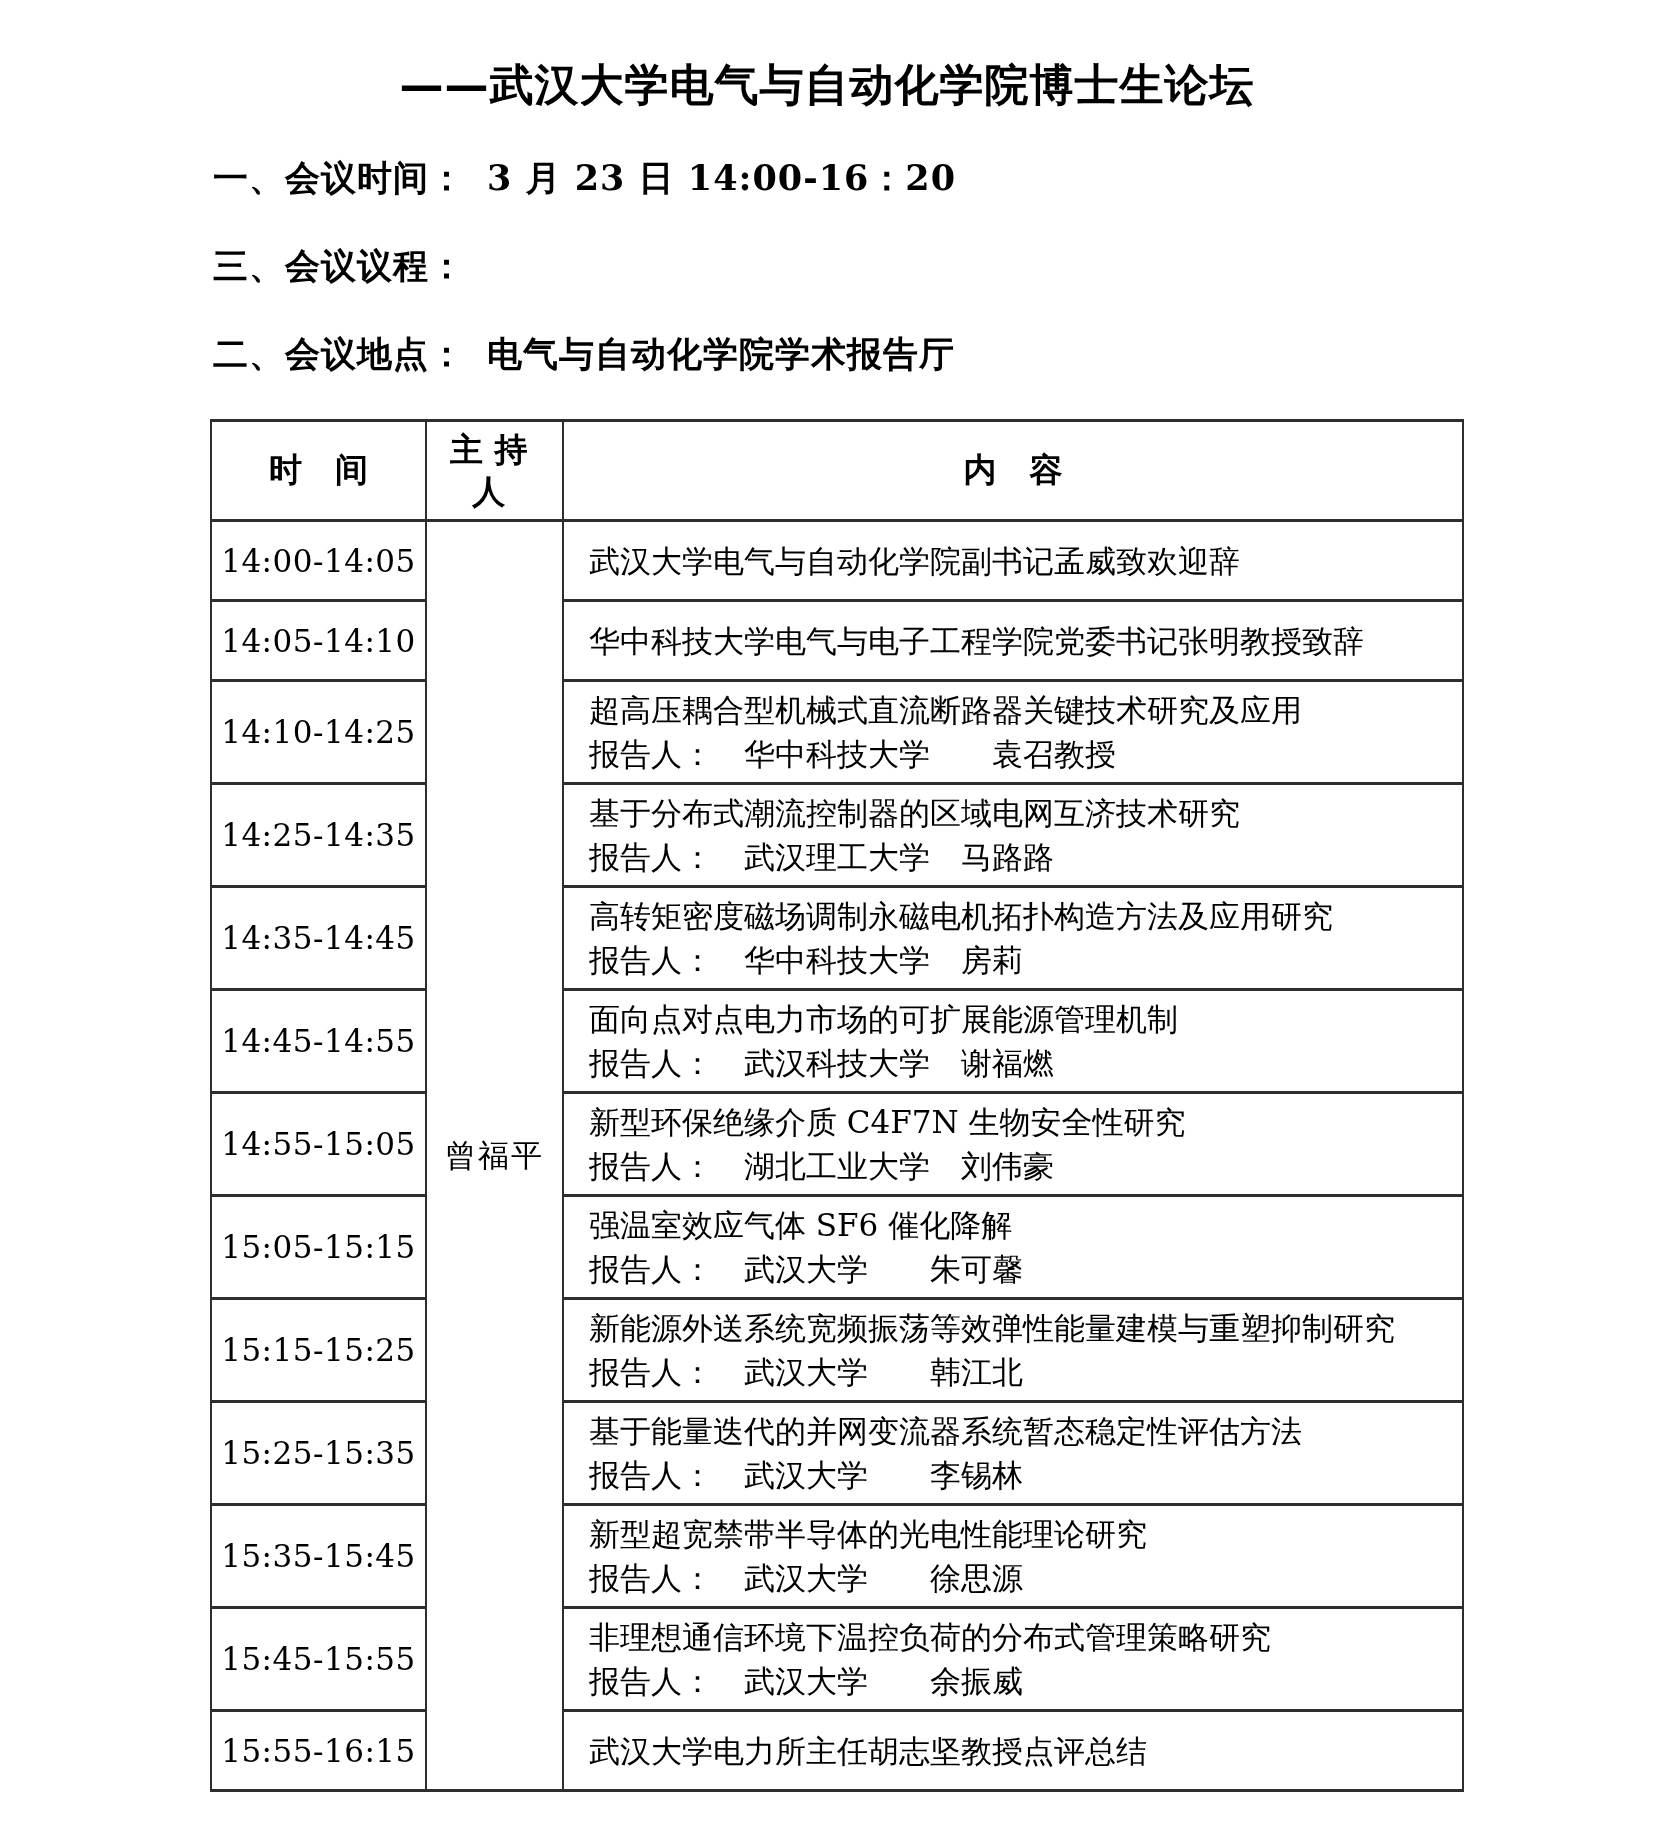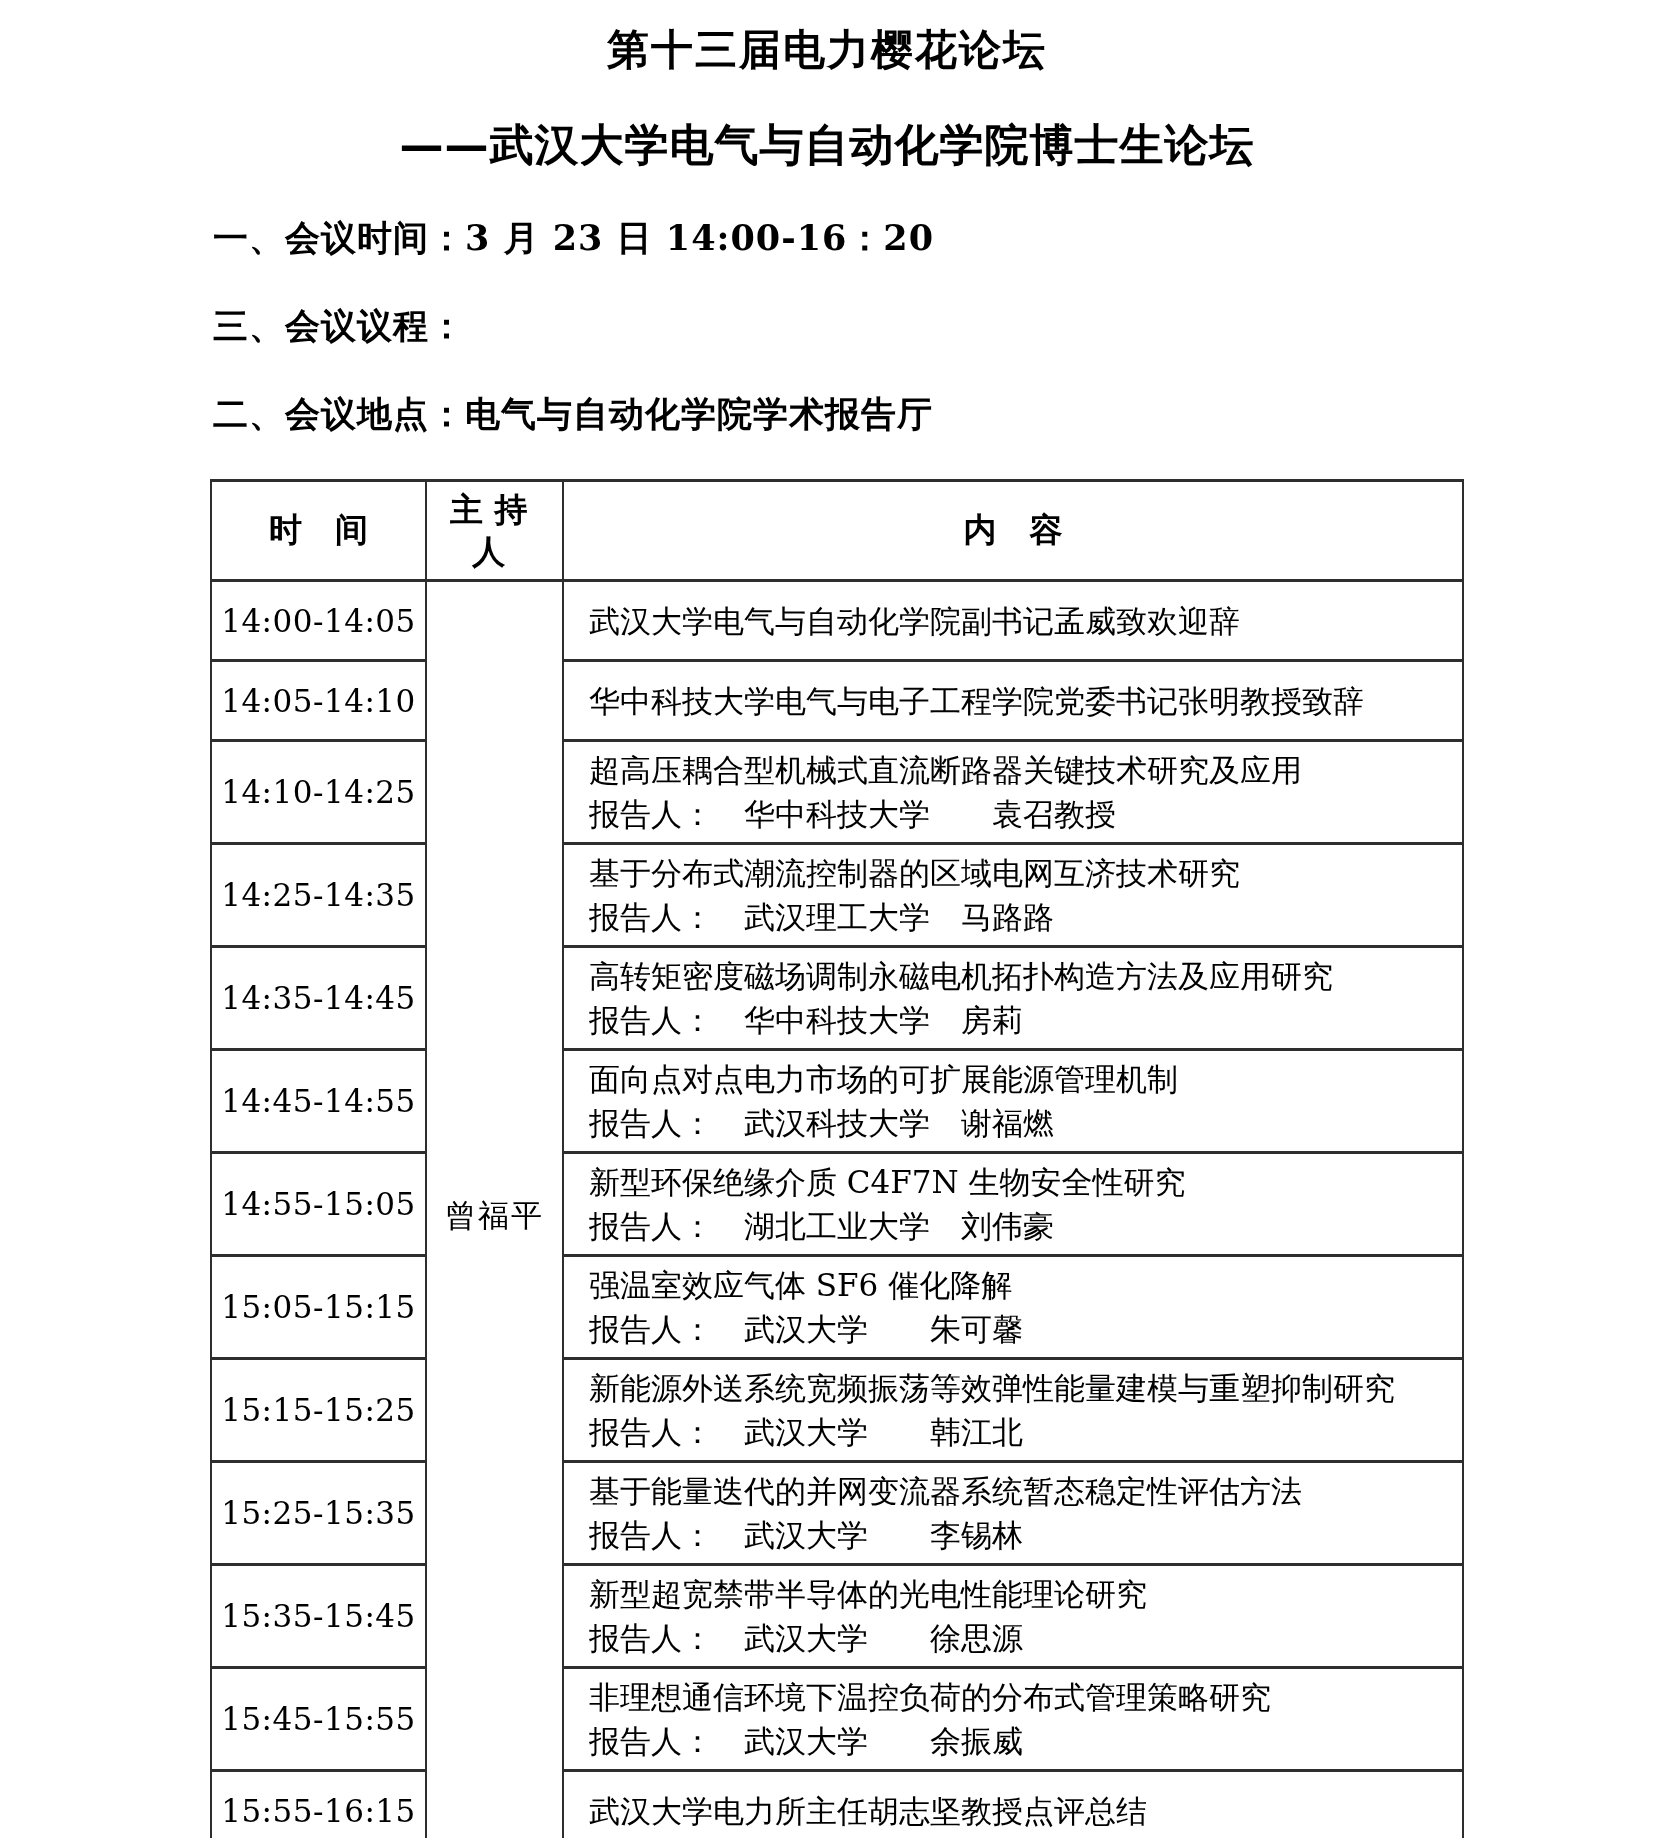--- a/index.html
+++ b/index.html
@@ -37,21 +37,21 @@
     margin-left: 213px;
     margin-top: 40px;
   }
   .section-line {
     font-size: 35px;
     font-weight: 700;
     margin-bottom: 41px;
     letter-spacing: 1px;
   }
   .section-label { font-weight: 700; }
-  .section-value { font-weight: 700; }
+  .section-value { font-weight: 700; margin-left: 22px; }
   table.agenda {
     margin-left: 210px;
     width: 1252px;
     border-collapse: collapse;
     table-layout: fixed;
     margin-top: 12px;
   }
   table.agenda th, table.agenda td {
     border: 2px solid #2e2e2e;
     border-top-width: 3px;
@@ -94,21 +94,20 @@
   tr.single { height: 80px; }
   tr.double { height: 102px; }
   .presenter-line { white-space: pre-wrap; }
   .content-title { white-space: pre-wrap; }
 </style>
 </head>
 <body>
 
 <div class="page">
 
-  <div class="doc-title">第十三届电力樱花论坛</div>
   <div class="doc-subtitle">——武汉大学电气与自动化学院博士生论坛</div>
 
   <div class="sections">
     <div class="section-line">
       <span class="section-label">一、会议时间：</span><span class="section-value">3 月 23 日 14:00-16：20</span>
     </div>
     <div class="section-line">
       <span class="section-label">三、会议议程：</span><span class="section-value"></span>
     </div>
     <div class="section-line">

